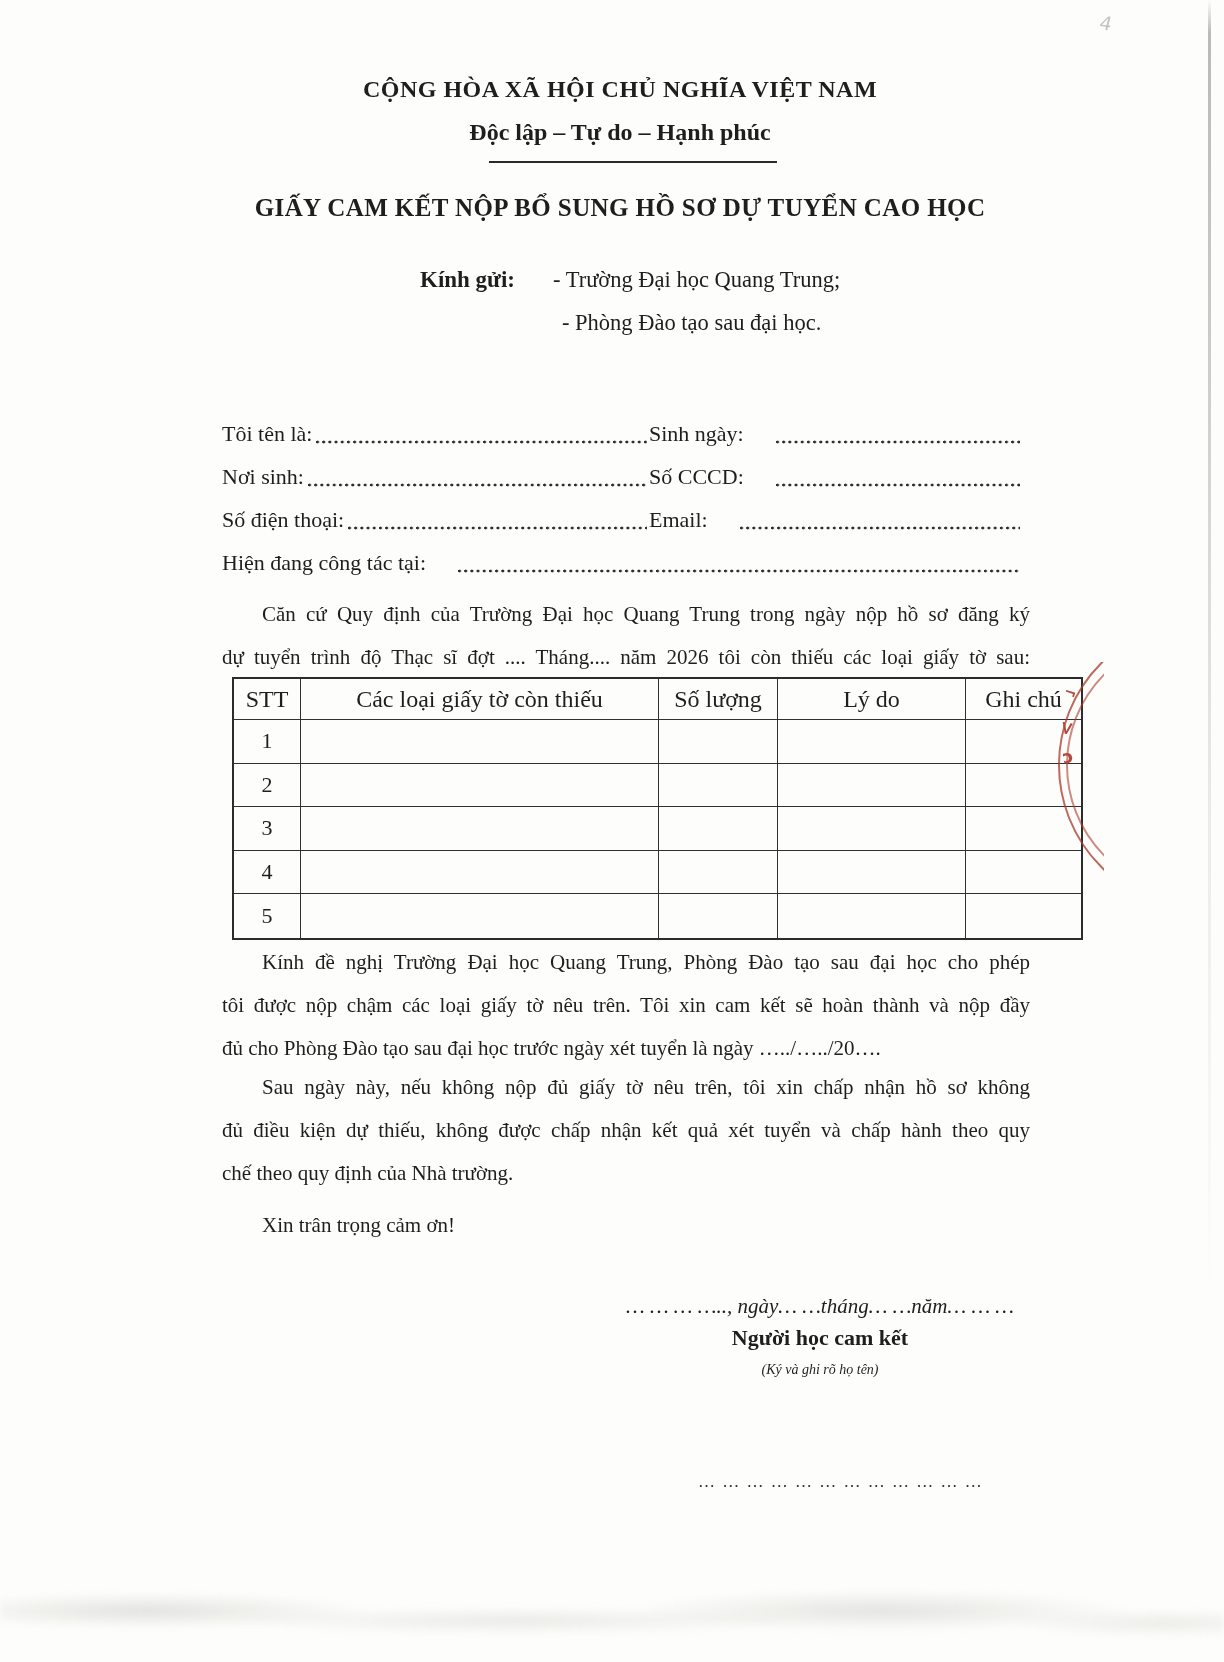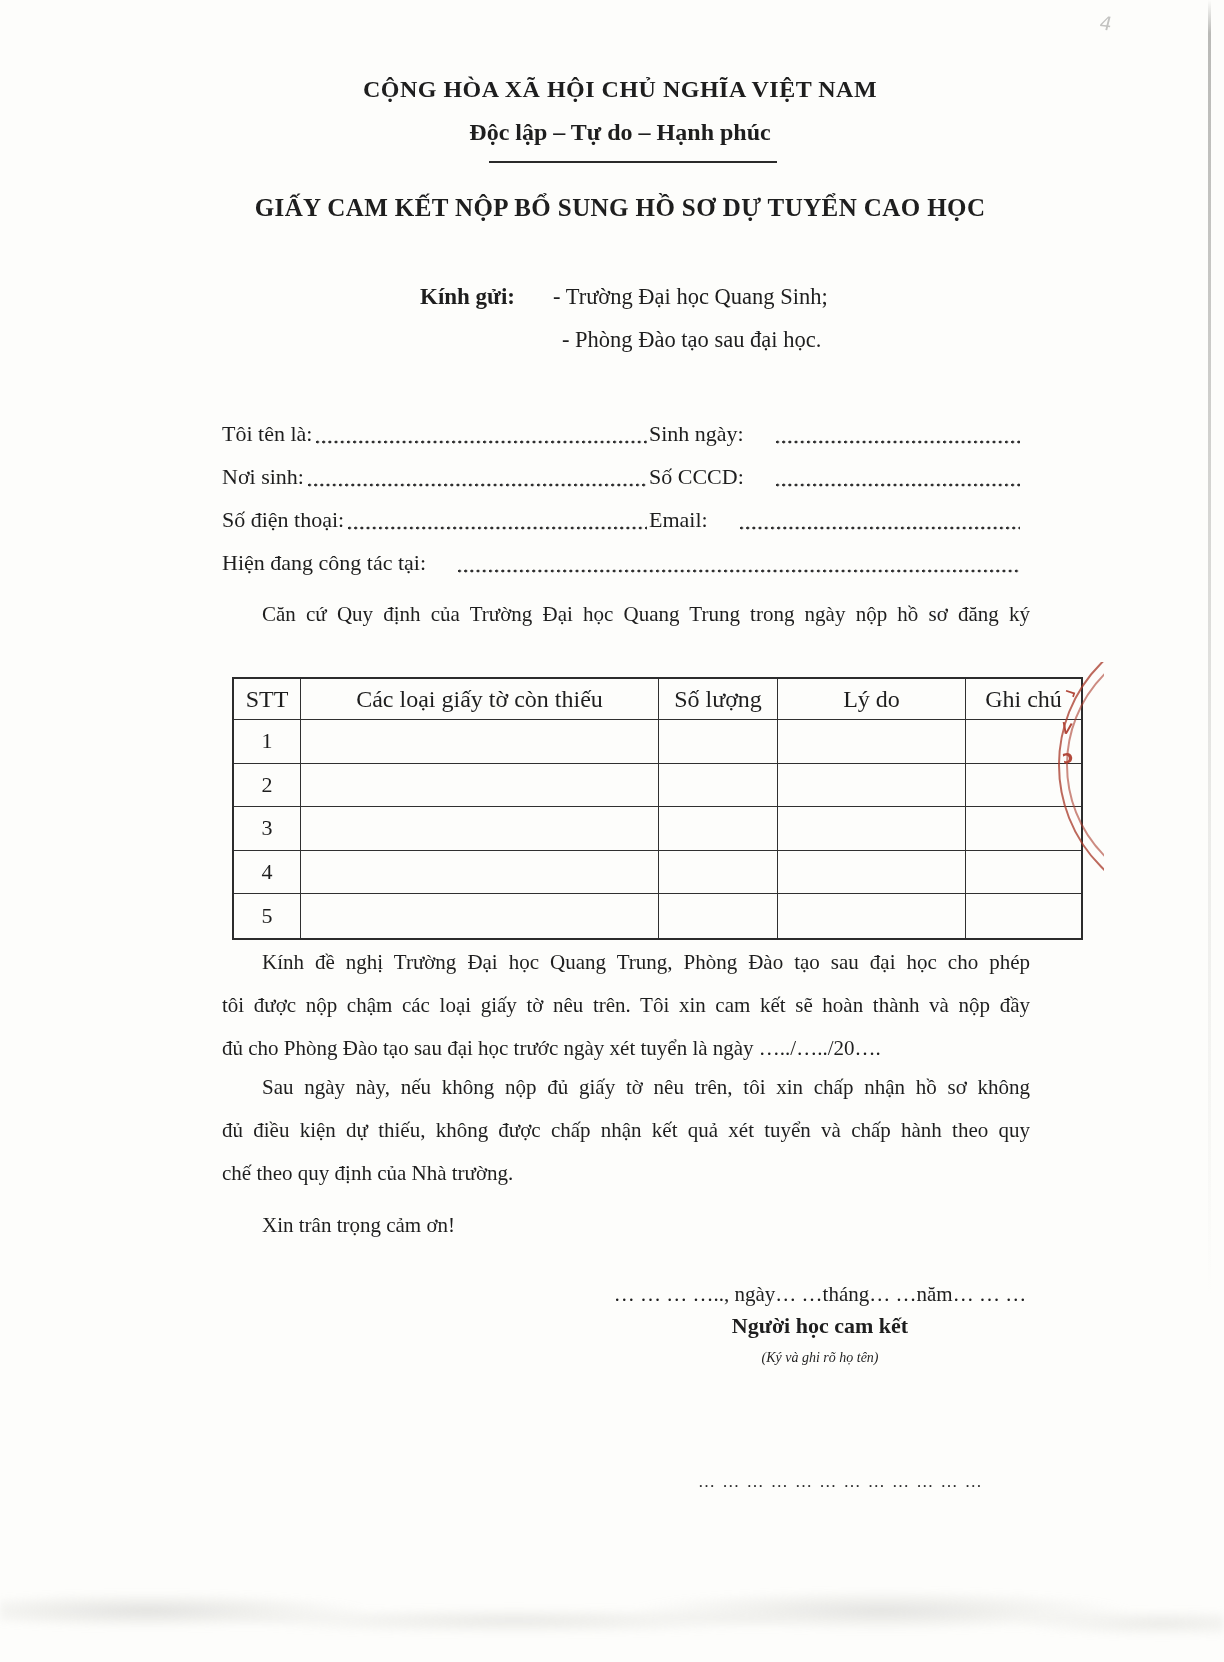--- a/index.html
+++ b/index.html
@@ -14,21 +14,21 @@
   }
 
   
   .hdr-line{position:absolute;left:0;width:1224px;text-align:center;transform:translateX(8px);}
   .nat{top:76px;font-size:24px;font-weight:bold;letter-spacing:.5px;}
   .motto{top:119px;font-size:24px;font-weight:bold;}
   .motto-rule{position:absolute;top:161px;left:489px;width:288px;border-top:2px solid #2a2a2a;}
   .doc-title{top:194px;font-size:25px;font-weight:bold;letter-spacing:.4px;}
 
   
-  .recipients{position:absolute;top:281px;left:420px;display:flex;font-size:23px;}
+  .recipients{position:absolute;top:264px;left:420px;display:flex;font-size:23px;}
   .rec-label{font-weight:bold;white-space:nowrap;line-height:32px;}
   .rec-lines{margin-left:38px;}
   .rec-line{line-height:32px;height:43px;white-space:nowrap;font-size:22.5px;}
   .rec-line2{padding-left:9px;}
 
   
   .fline{position:absolute;left:222px;width:800px;height:32px;display:flex;font-size:22px;}
   .seg{display:flex;min-width:0;}
   .grow{flex:1 1 auto;gap:28px;}
   .fl-label{white-space:nowrap;line-height:32px;}
@@ -58,21 +58,21 @@
     display:flex;align-items:center;justify-content:center;box-sizing:border-box;}
   .tbl>div:nth-child(5n){border-right:0;}
   .tbl>div:nth-child(n+26){border-bottom:0;}
   .th{font-weight:normal;font-size:24px;}
   .td{font-size:22px;}
 
   
   .closing{position:absolute;left:222px;top:1204px;width:808px;font-size:21px;line-height:43px;padding-left:40px;}
   .sig{position:absolute;top:1278px;left:608px;width:424px;text-align:center;}
   .sig>div{height:32px;line-height:32px;}
-  .sig-date{font-size:21px;}
+  .sig-date{font-style:italic;font-size:21px;margin-top:12px;}
   .sig-title{font-weight:bold;font-size:22px;}
   .sig-note{font-style:italic;font-size:14px;}
   .name-dots{position:absolute;top:1472px;left:698px;width:300px;font-size:17px;letter-spacing:1.5px;color:#2b2b2b;}
 
   
   .pencil{position:absolute;top:12px;left:1100px;font-size:19px;color:#b5b5b3;
     font-family:"DejaVu Sans",sans-serif;transform:rotate(8deg) skewX(-6deg);opacity:.8;}
   .stamp{position:absolute;top:662px;left:1048px;width:56px;height:212px;overflow:hidden;pointer-events:none;}
   .stamp-arc{position:absolute;border-radius:50%;border:2.4px solid rgba(171,63,48,.78);box-sizing:border-box;}
   .arc1{width:290px;height:290px;left:10px;top:-42px;}
@@ -96,21 +96,21 @@
 <div class="page">
 
   <div class="hdr-line nat">CỘNG HÒA XÃ HỘI CHỦ NGHĨA VIỆT NAM</div>
   <div class="hdr-line motto">Độc lập – Tự do – Hạnh phúc</div>
   <div class="motto-rule"></div>
   <div class="hdr-line doc-title">GIẤY CAM KẾT NỘP BỔ SUNG HỒ SƠ DỰ TUYỂN CAO HỌC</div>
 
   <div class="recipients">
     <span class="rec-label">Kính gửi:</span>
     <div class="rec-lines">
-      <div class="rec-line">- Trường Đại học Quang Sinh;</div>
+      <div class="rec-line">- Trường Đại học Quang Trung;</div>
       <div class="rec-line rec-line2">- Phòng Đào tạo sau đại học.</div>
     </div>
   </div>
 
   <div class="fline" style="top:418px">
     <div class="seg" style="width:427px">
       <span class="fl-label">Tôi tên là:</span>
       <span class="leader"></span>
     </div>
     <div class="seg grow">
@@ -143,20 +143,21 @@
 
   <div class="fline" style="top:547px">
     <div class="seg grow">
       <span class="fl-label">Hiện đang công tác tại:</span>
       <span class="leader"></span>
     </div>
   </div>
 
   <div class="para" style="top:593px">
     <div class="pline just indent">Căn cứ Quy định của Trường Đại học Quang Trung trong ngày nộp hồ sơ đăng ký</div>
+    <div class="pline just">dự tuyển trình độ Thạc sĩ đợt .... Tháng.... năm 2026 tôi còn thiếu các loại giấy tờ sau:</div>
   </div>
 
   <div class="tbl">
     <div class="th">STT</div>
     <div class="th">Các loại giấy tờ còn thiếu</div>
     <div class="th">Số lượng</div>
     <div class="th">Lý do</div>
     <div class="th">Ghi chú</div>
 
     <div class="td">1</div>

